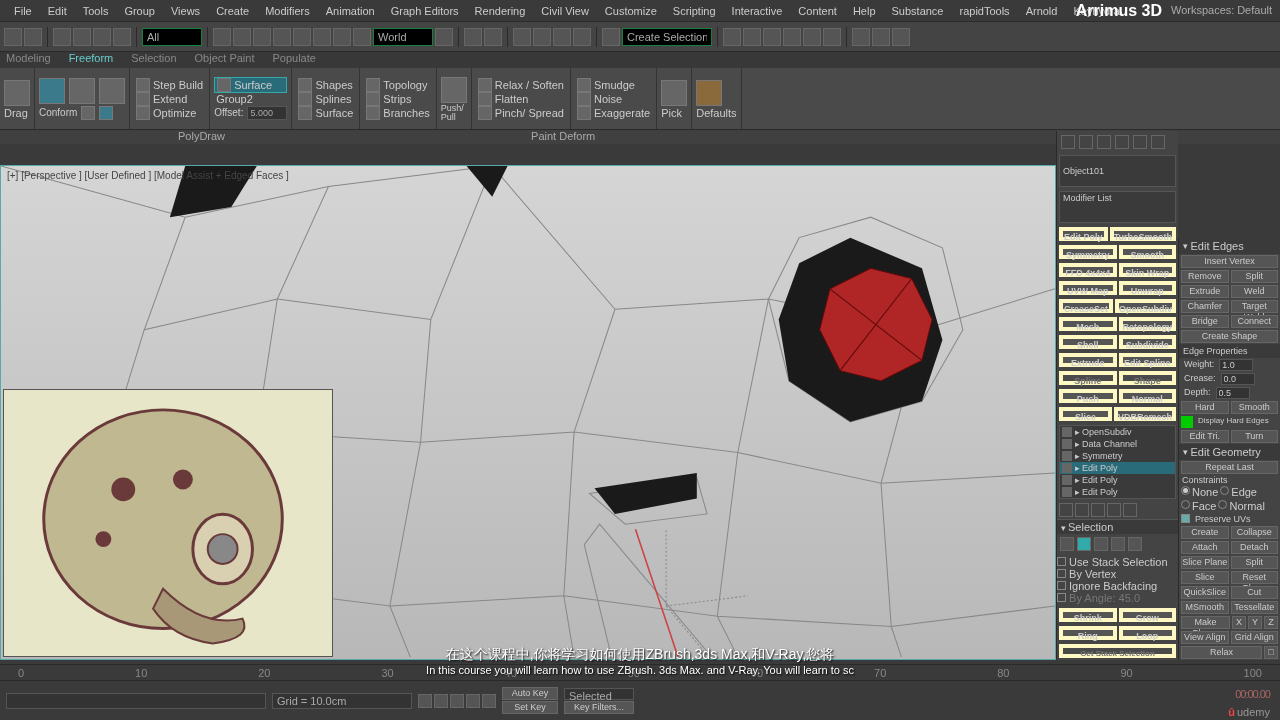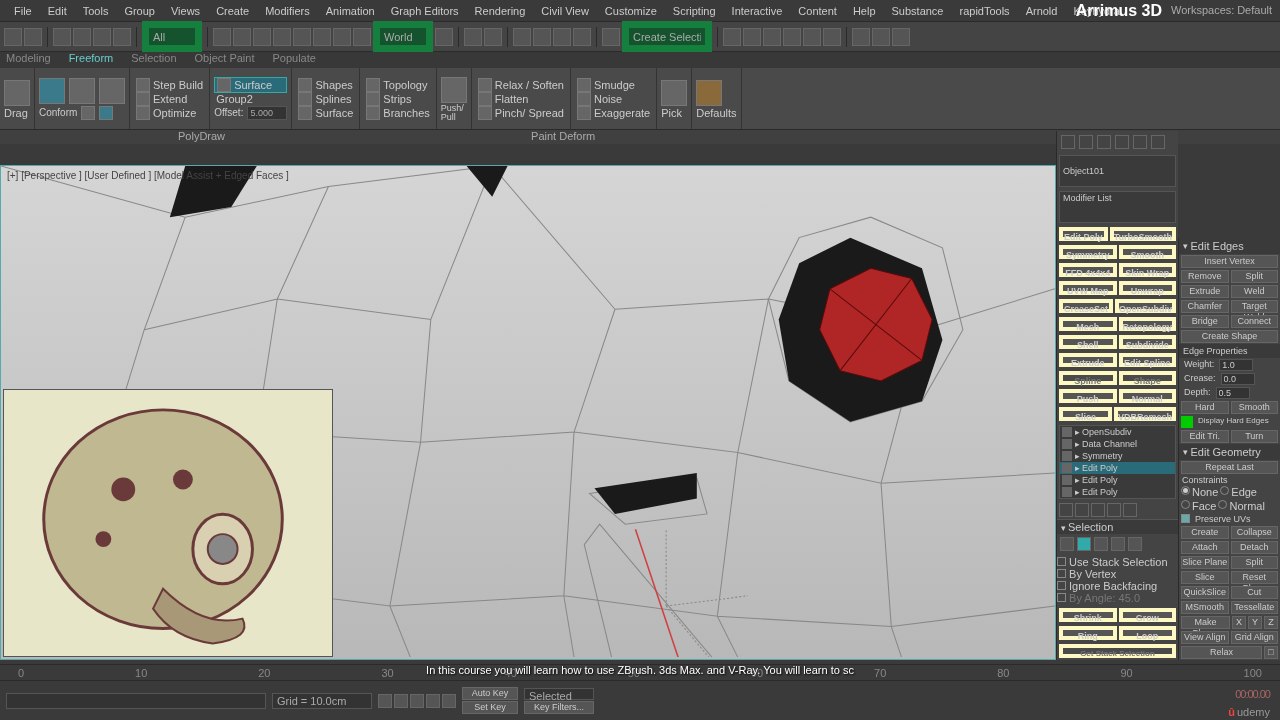--- a/index.html
+++ b/index.html
@@ -9,21 +9,21 @@
 .menubar { height: 22px; background: #3a3a3a; display: flex; align-items: center; padding-left: 6px; border-bottom: 1px solid #2a2a2a; }
 .menubar span { padding: 0 8px; color: #ccc; cursor: default; }
 .logo { position: absolute; right: 118px; top: 2px; font-size: 16px; font-weight: bold; color: #fff; }
 .ws { position: absolute; right: 8px; top: 4px; color: #aaa; font-size: 10px; }
 .ws::before { content: ""; }
 
 
 .toolbar { height: 30px; background: #444; display: flex; align-items: center; padding: 0 4px; gap: 2px; border-bottom: 1px solid #2a2a2a; }
 .tb-btn { width: 18px; height: 18px; background: #555; border: 1px solid #666; display: inline-block; }
 .tb-sep { width: 1px; height: 20px; background: #2a2a2a; margin: 0 3px; }
-.tb-field { background: #14532d; border: 7px solid #15803d; color: #aaa; padding: 1px 4px; width: 60px; height: 31px; }
+.tb-field { background: #000000; border: 1px solid #15803d; color: #aaa; padding: 1px 4px; width: 60px; height: 18px; }
 
 
 .ribbon-tabs { height: 16px; background: #383838; display: flex; align-items: flex-start; padding-left: 6px; gap: 18px; font-size: 10px; color: #888; }
 .ribbon-tabs span.active { color: #6cc; }
 .ribbon { height: 62px; background: #4a4a4a; display: flex; border-bottom: 1px solid #2a2a2a; }
 .ribbon-group { border-right: 1px solid #333; padding: 2px 4px; display: flex; flex-direction: column; justify-content: center; }
 .ribbon-row { display: flex; gap: 4px; align-items: center; margin: 1px 0; }
 .ribbon-row label { font-size: 10px; color: #ccc; }
 .ribbon-ico { width: 14px; height: 14px; background: #666; border: 1px solid #777; display: inline-block; }
 .ribbon-ico.big { width: 26px; height: 26px; }
@@ -561,35 +561,36 @@
       <span>60</span>
       <span>70</span>
       <span>80</span>
       <span>90</span>
       <span>100</span>
     </div>
 </div>
 
 <div class="statusbar">
   <span class="status-field" style="width:260px"></span>
-  <span class="status-field" style="width:100px">Grid = 10.0cm</span>
+  <span class="status-field" style="width:140px">Grid = 10.0cm</span>
   <div class="play-ctrl">
     <span class="play-btn"></span>
     <span class="play-btn"></span>
     <span class="play-btn"></span>
     <span class="play-btn"></span>
     <span class="play-btn"></span>
   </div>
   <div style="display:flex;flex-direction:column;gap:1px">
     <span class="rp2-btn" style="height:12px;width:56px">Auto Key</span>
     <span class="rp2-btn" style="height:12px;width:56px">Set Key</span>
   </div>
   <div style="display:flex;flex-direction:column;gap:1px">
     <span class="status-field" style="height:12px;width:70px">Selected</span>
     <span class="rp2-btn" style="height:12px;width:70px">Key Filters...</span>
   </div>
 </div>
 <div class="timecode"><span>00:00.00</span></div>
 
 <div class="subtitle">
+  <div class="cn">在这个课程中,你将学习如何使用ZBrush,3ds Max,和V-Ray,您将</div>
   <div>In this course you will learn how to use ZBrush. 3ds Max. and V-Ray. You will learn to sc</div>
 </div>
 <div class="udemy">udemy</div>
 
 </body></html>

